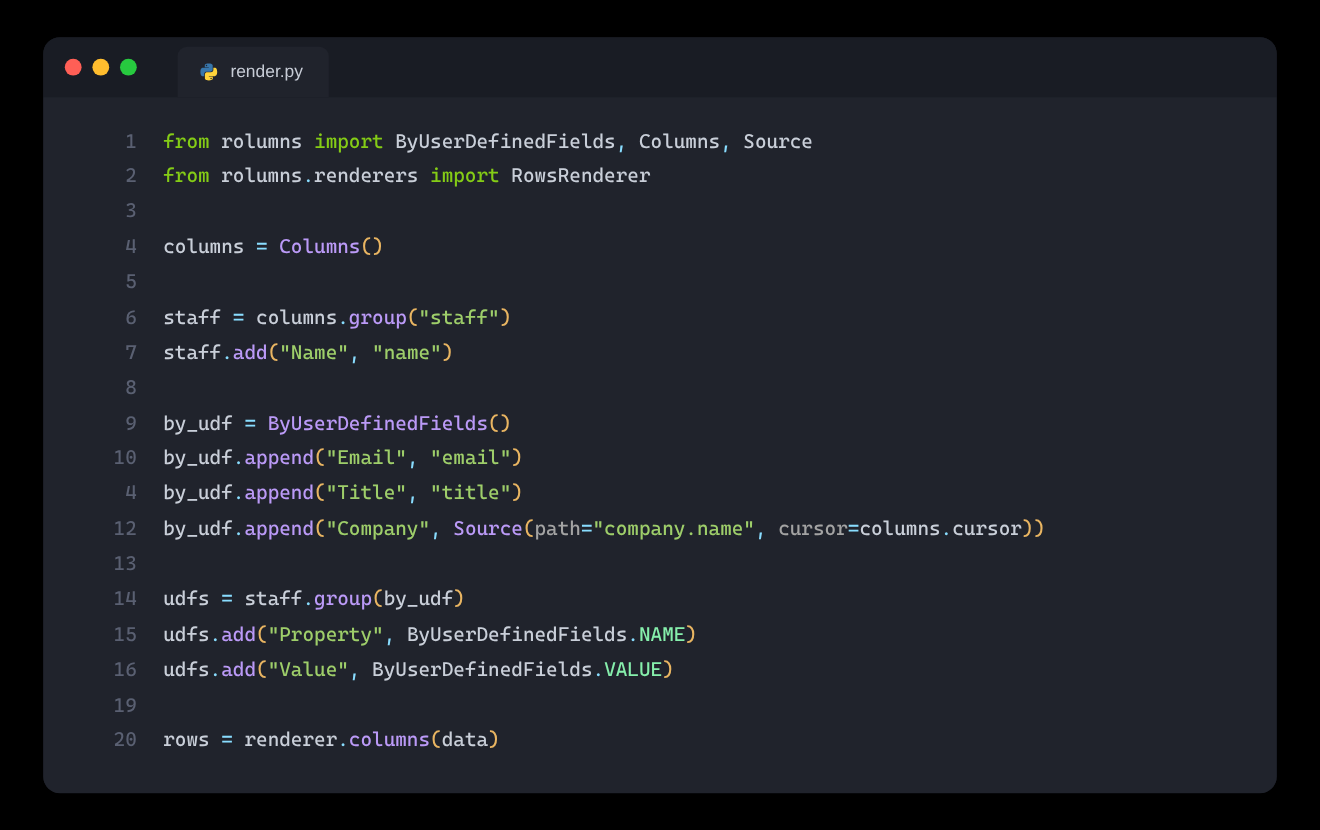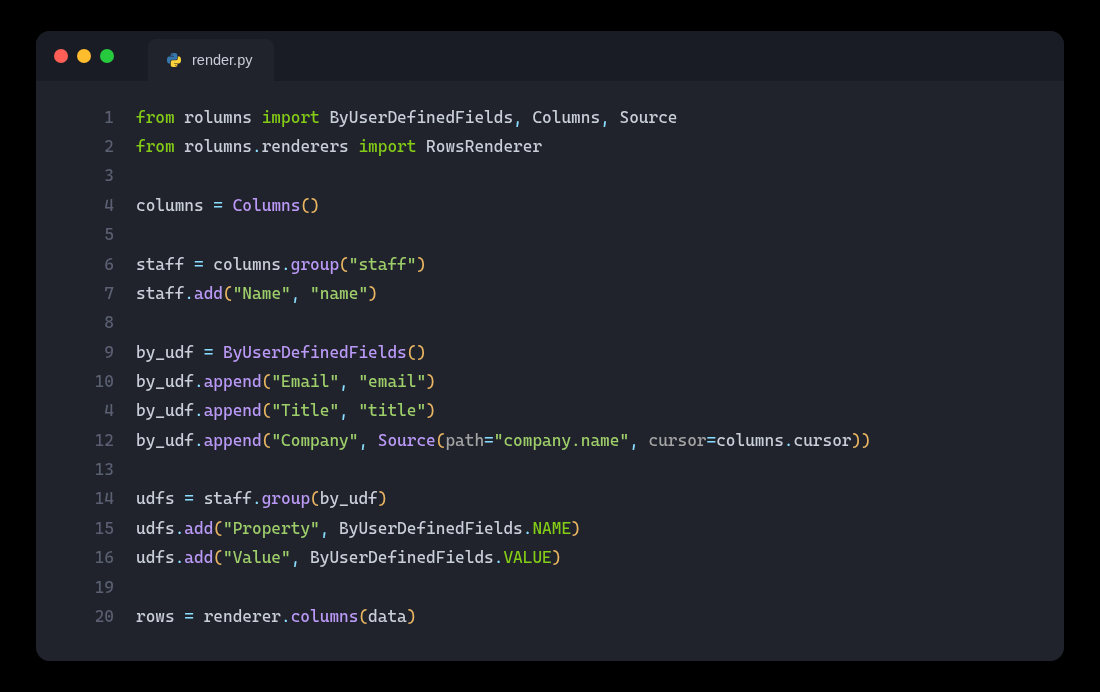--- a/index.html
+++ b/index.html
@@ -82,21 +82,21 @@
   .code {
     color: #c9cfd9;
     white-space: pre;
   }
   .tok-kw { color: #84cc16; }
   .tok-fn { color: #bb9af7; }
   .tok-str { color: #9ece6a; }
   .tok-op { color: #89ddff; }
   .tok-param { color: #a3a3a3; }
   .tok-ident { color: #c9cfd9; }
-  .tok-const { color: #84cc16; }
+  .tok-const { color: #86efac; }
   .tok-dot { color: #89ddff; }
   .tok-paren { color: #e9b562; }
   .tok-comma { color: #89ddff; }
 </style>
 </head>
 <body>
 
 <div class="editor-window">
   <div class="titlebar">
     <div class="traffic-lights">

